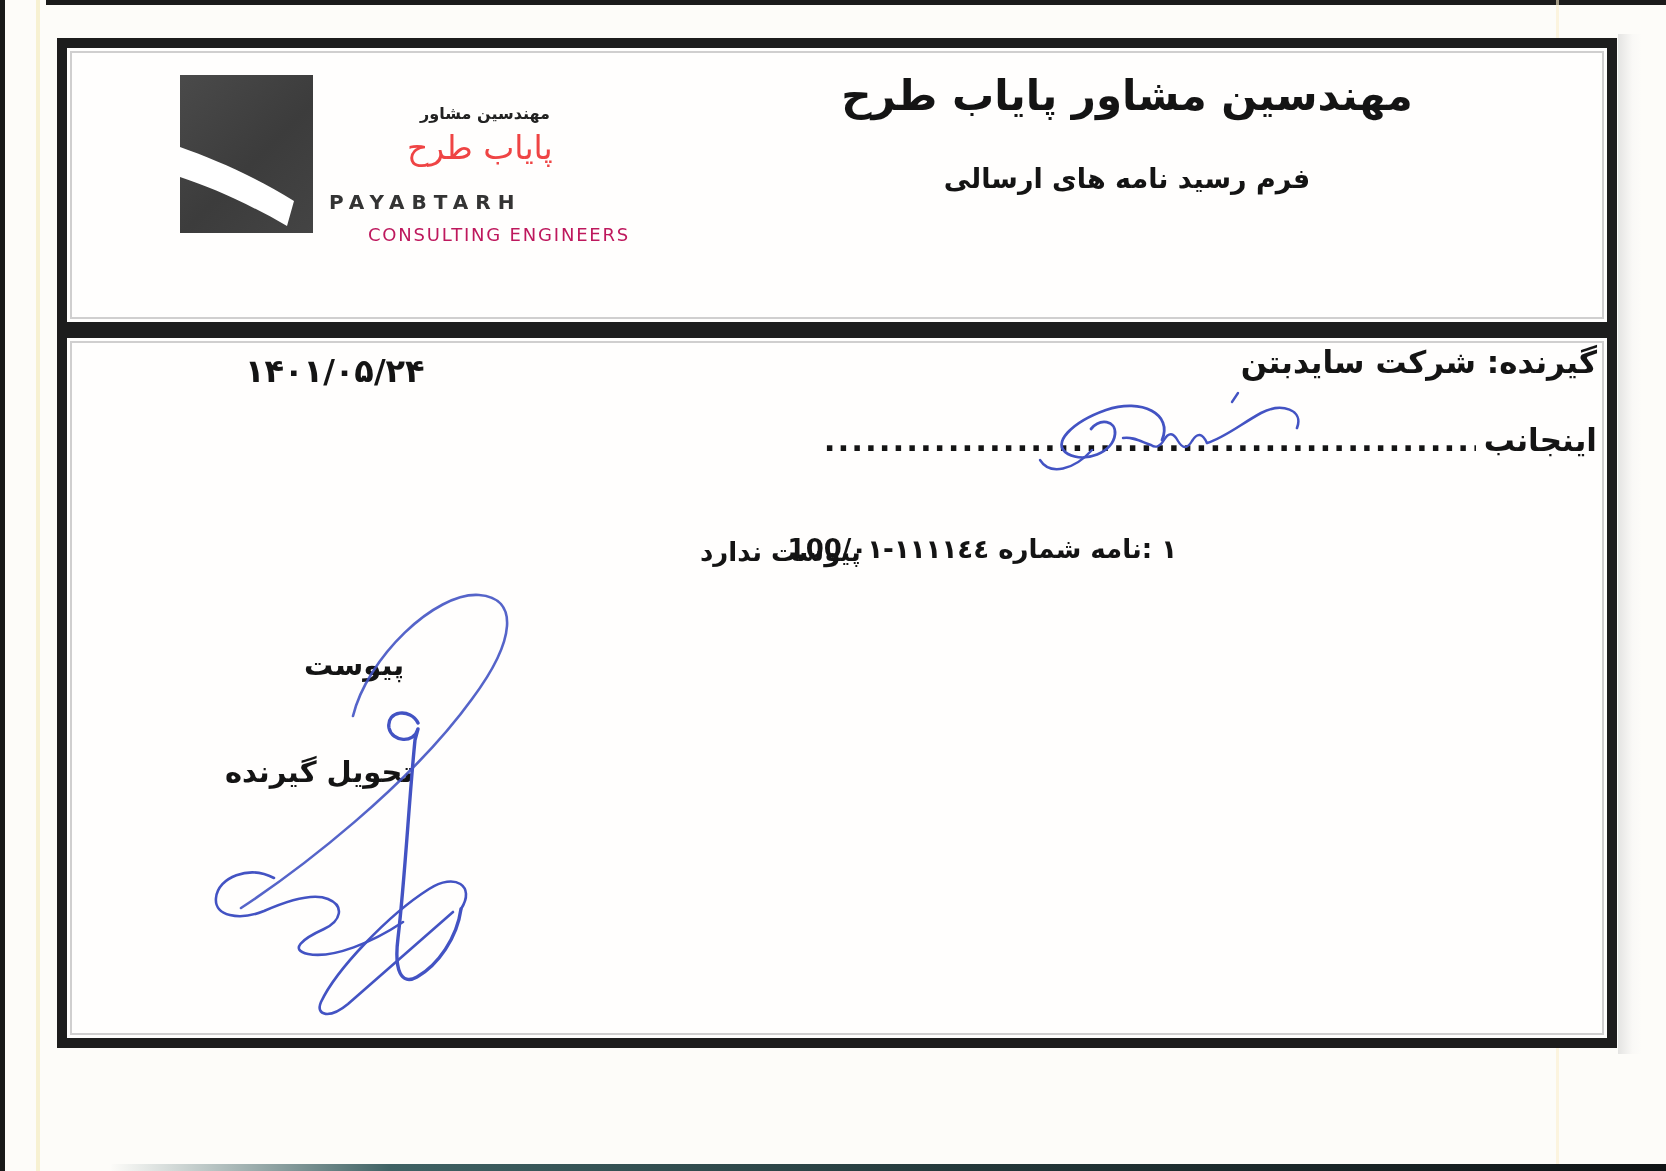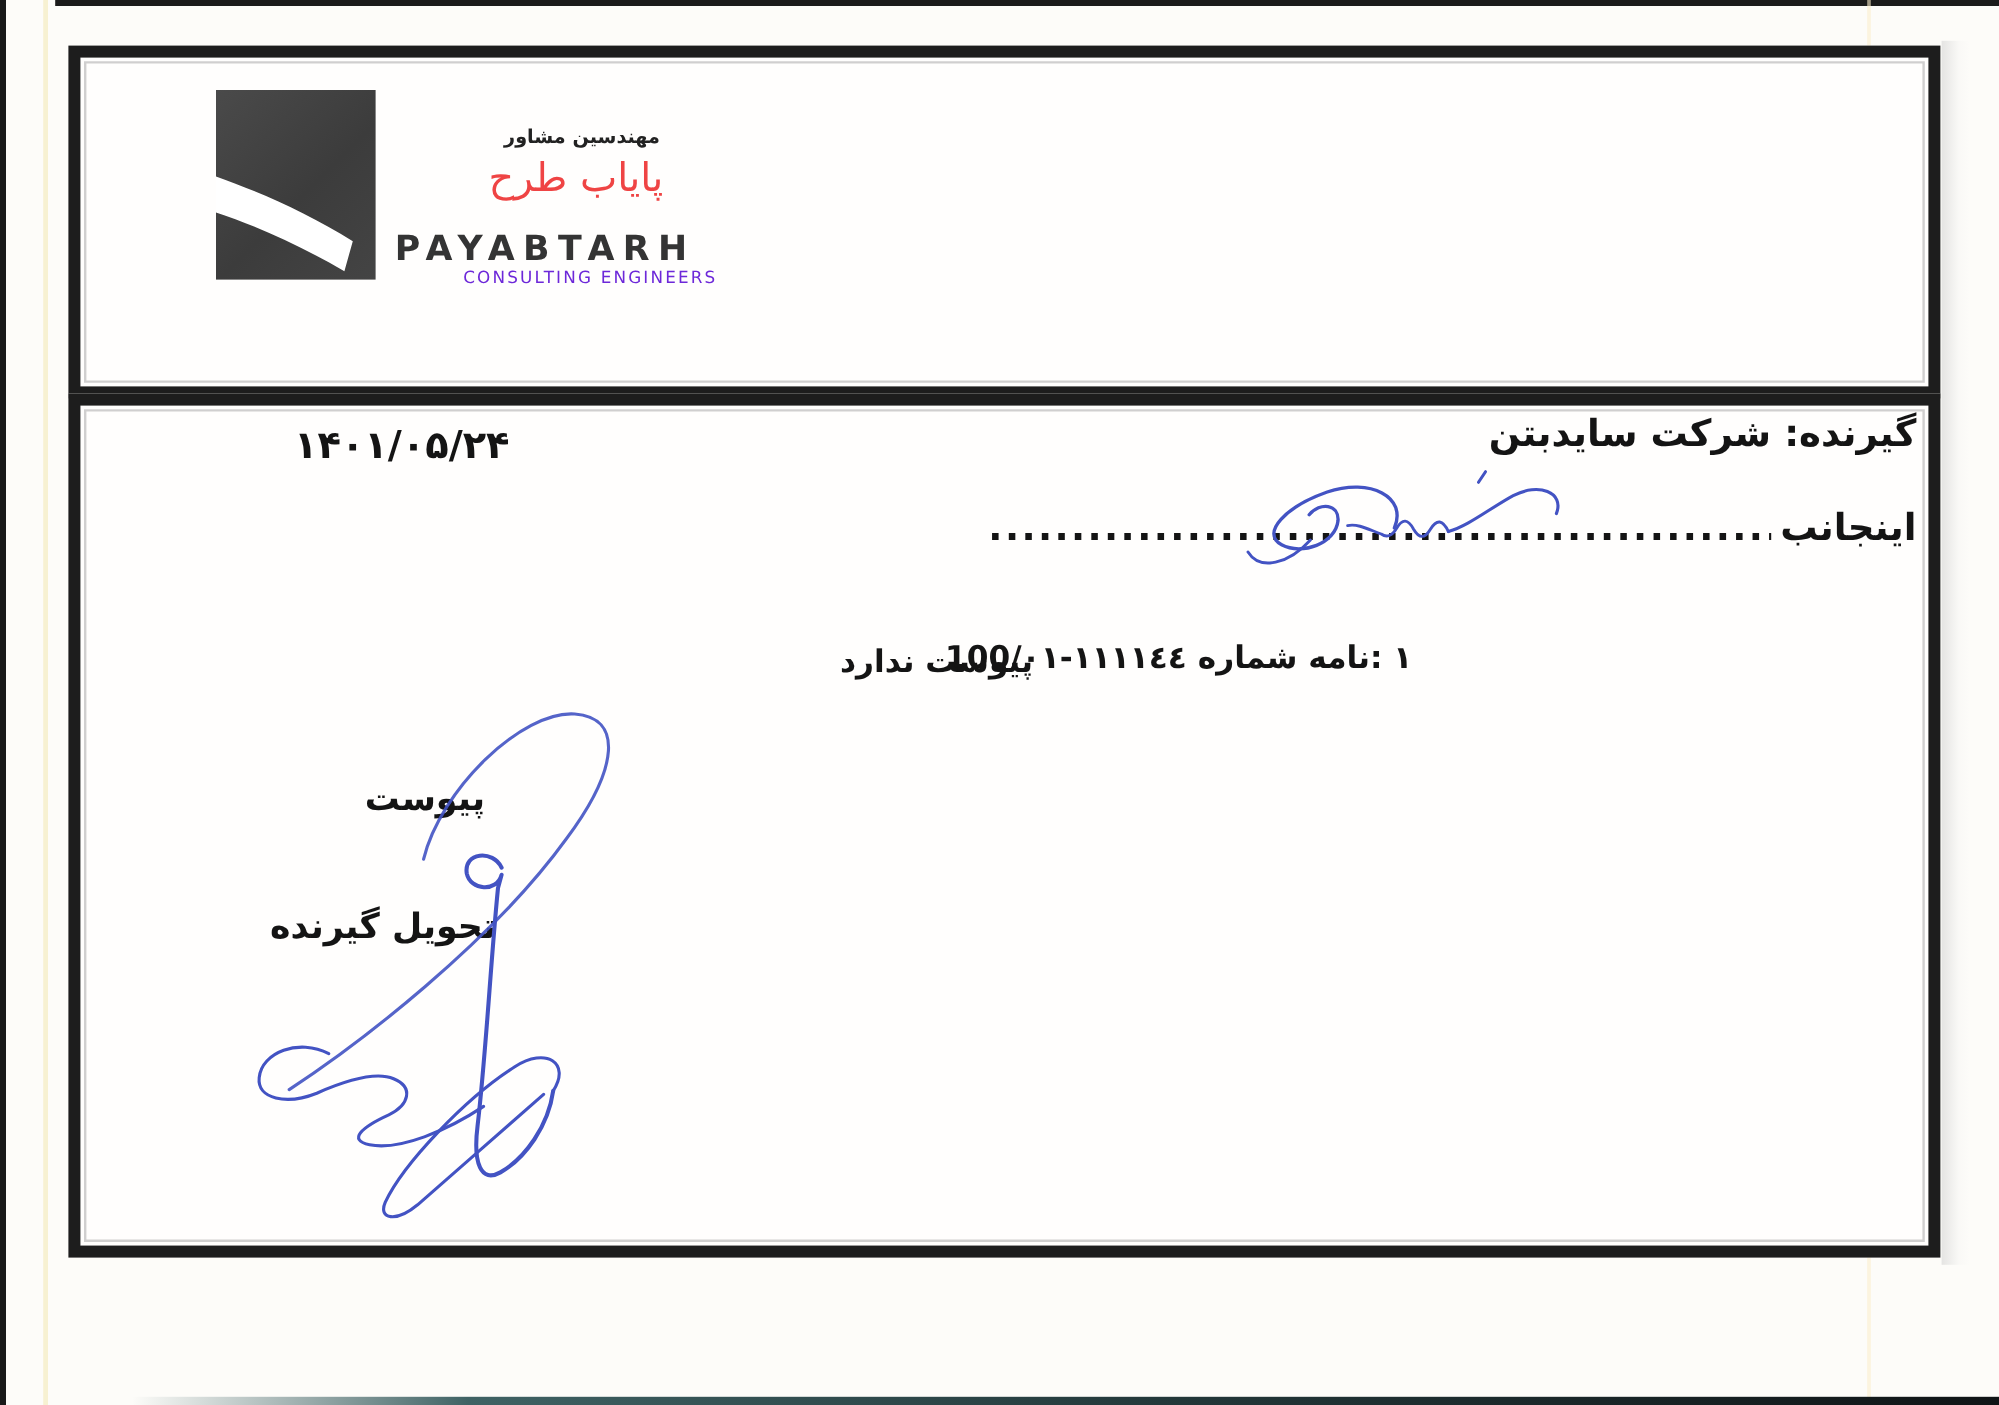--- a/index.html
+++ b/index.html
@@ -28,22 +28,22 @@
     border:10px solid var(--border);
     box-shadow: inset 0 0 0 3px #fffefd, inset 0 0 0 5px rgba(120,120,120,.35);}
   .header-box{top:38px;height:294px;}
   .main-box{top:328px;height:720px;}
   
   .logo-mark{position:absolute;left:113px;top:27px;width:133px;height:158px;
     background:linear-gradient(135deg,#4a4a4a,#3c3c3c 55%,#444);}
   .logo-mark svg{display:block;width:100%;height:100%;}
   .logo-fa-small{position:absolute;left:350px;top:56px;width:136px;font-size:16px;font-weight:bold;text-align:center;color:#222;}
   .logo-fa-large{position:absolute;left:340px;top:80px;width:150px;font-size:33px;font-weight:normal;text-align:left;color:#ef4444;}
-  .logo-latin{position:absolute;left:262px;top:142px;font-size:29px;font-weight:bold;letter-spacing:7px;color:var(--latin-gray);}
-  .logo-latin-sub{position:absolute;left:319px;top:176px;font-size:14px;letter-spacing:1.8px;color:#6d28d9;}
+  .logo-latin{position:absolute;left:262px;top:142px;font-size:20px;font-weight:bold;letter-spacing:7px;color:var(--latin-gray);}
+  .logo-latin-sub{position:absolute;left:301px;top:176px;font-size:18px;letter-spacing:1.8px;color:#be185d;}
   .header-right{position:absolute;left:620px;top:22px;width:880px;text-align:center;}
   .header-title{font-size:42px;font-weight:bold;line-height:1.25;}
   .header-subtitle{margin-top:40px;font-size:27px;font-weight:bold;}
   
   .receiver-line{position:absolute;right:10px;top:6px;font-size:31px;font-weight:bold;}
   .date-line{position:absolute;left:178px;top:14px;font-size:32px;font-weight:bold;letter-spacing:1px;}
   .statement{position:absolute;right:10px;top:84px;display:flex;direction:rtl;
     align-items:baseline;column-gap:8px;font-size:31px;font-weight:bold;white-space:nowrap;}
   .statement .dots{display:inline-block;width:652px;overflow:hidden;direction:ltr;
     letter-spacing:2px;font-weight:bold;}
@@ -69,20 +69,24 @@
   <div class="logo-mark">
     <svg viewBox="0 0 133 158">
       <path d="M 0 72 C 34 84, 76 102, 114 126 L 107 151 C 69 129, 31 112, 0 102 Z" fill="#ffffff"></path>
     </svg>
   </div>
   <div class="logo-fa-small rtl">مهندسین مشاور</div>
   <div class="logo-fa-large rtl">پایاب طرح</div>
   <div class="logo-latin">PAYABTARH</div>
   <div class="logo-latin-sub">CONSULTING ENGINEERS</div>
 
+  <div class="header-right">
+    <div class="header-title rtl">مهندسین مشاور پایاب طرح</div>
+    <div class="header-subtitle rtl">فرم رسید نامه های ارسالی</div>
+  </div>
 </div>
 
 <div class="frame main-box">
   <div class="receiver-line rtl">گیرنده: شرکت سایدبتن</div>
   <div class="date-line rtl">۱۴۰۱/۰۵/۲۴</div>
 
   <div class="statement">
     <span>اینجانب</span>
     <span class="dots">........................................................................</span>
   </div>

